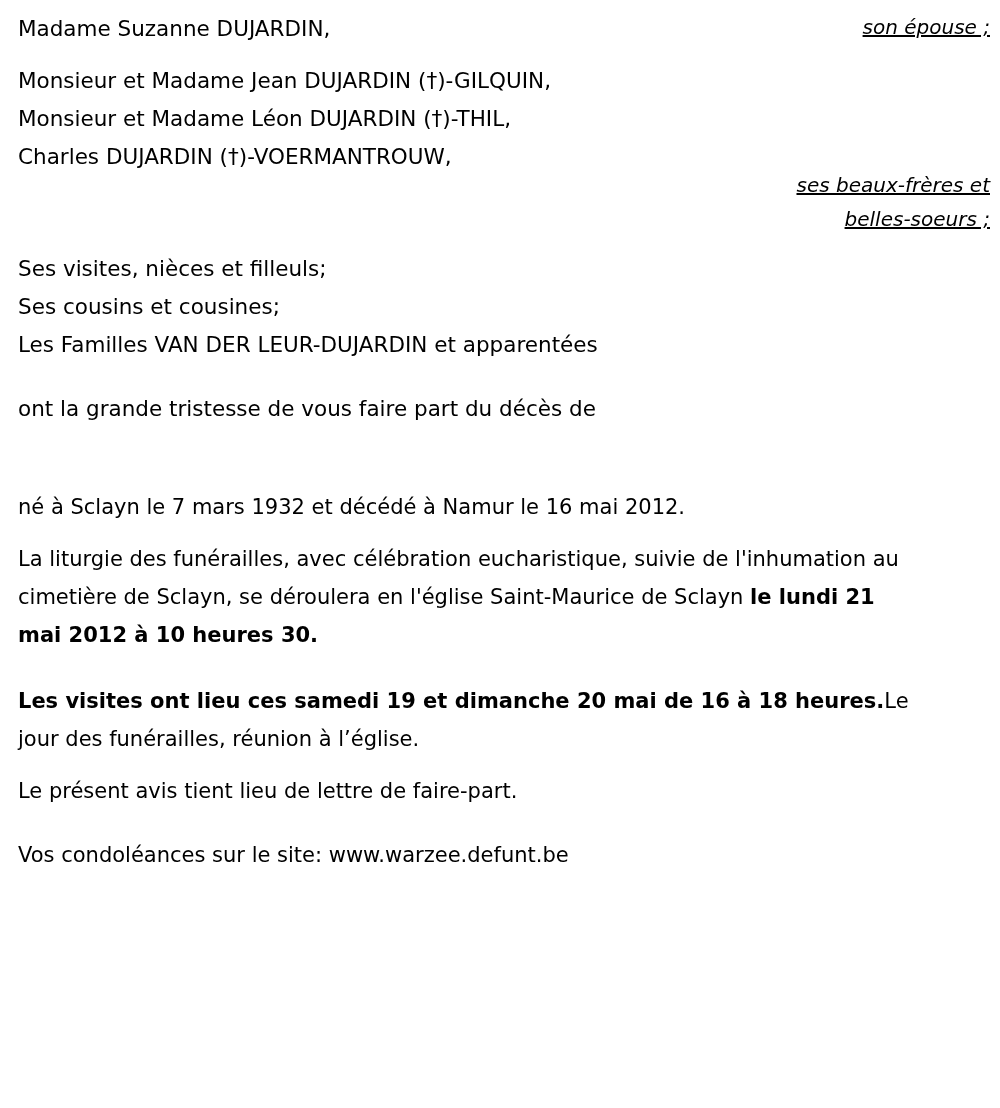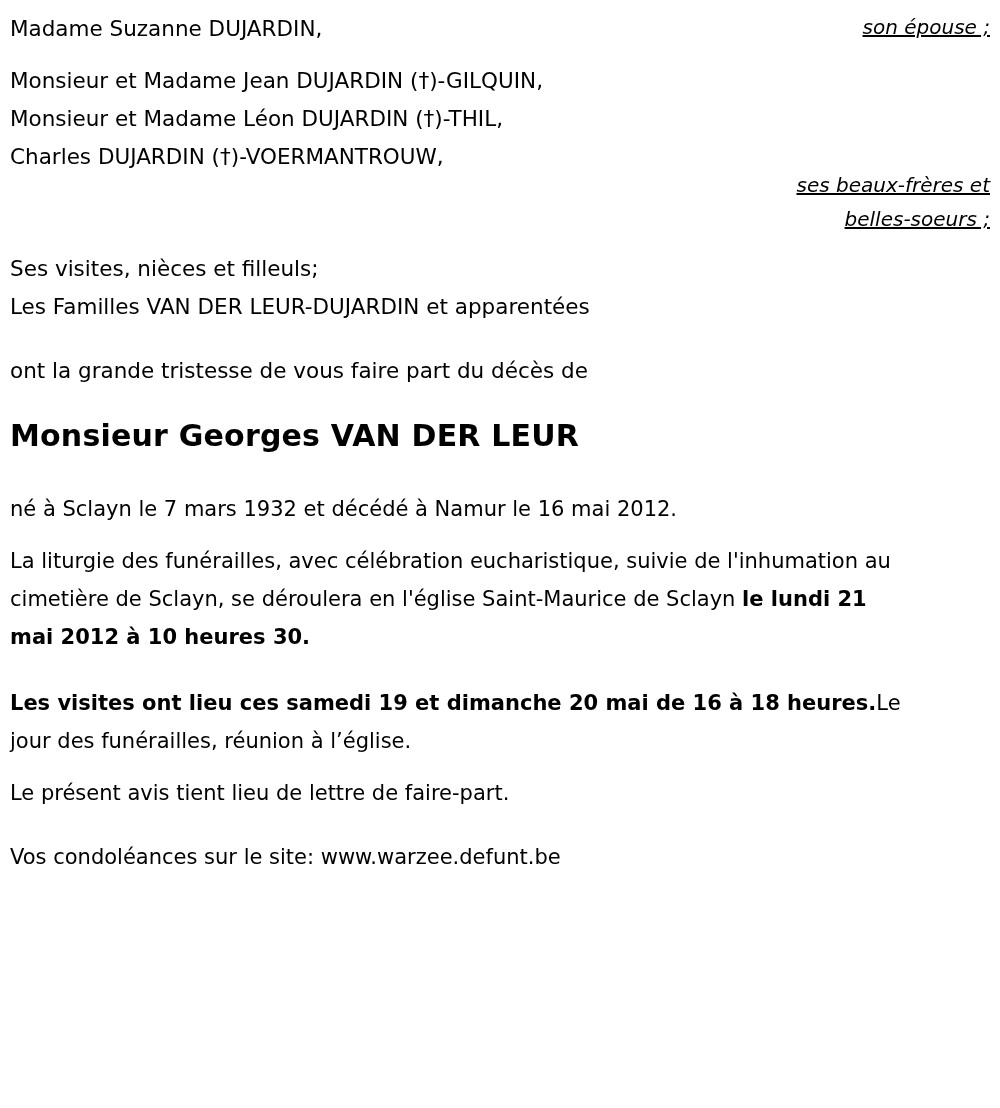--- a/index.html
+++ b/index.html
@@ -12,21 +12,21 @@
     height: 1108px;
     font-family: "DejaVu Sans", sans-serif;
     color: #000000;
     -webkit-font-smoothing: antialiased;
   }
   .page {
     position: relative;
     width: 1000px;
     height: 1108px;
     box-sizing: border-box;
-    padding: 10px 10px 0 10px;
+    padding: 10px 10px 0 18px;
   }
   .line {
     font-size: 21.5px;
     line-height: 38px;
     white-space: pre-wrap;
   }
   .right {
     text-align: right;
     font-style: italic;
     font-size: 20px;
@@ -85,30 +85,30 @@
       <div style="height:106px"></div>
       <div class="right">ses beaux-frères et</div>
       <div class="right">belles-soeurs ;</div>
     </div>
   </div>
 
   <div class="block-spacer-sm"></div>
 
   <div>
     <div class="line">Ses visites, nièces et filleuls;</div>
+    <div class="line">Ses cousins et cousines;</div>
     <div class="line">Les Familles VAN DER LEUR-DUJARDIN et apparentées</div>
   </div>
 
   <div class="block-spacer-md"></div>
 
   <div class="line">ont la grande tristesse de vous faire part du décès de</div>
 
   <div class="block-spacer-md"></div>
 
-  <div class="deceased-name">Monsieur Georges VAN DER LEUR</div>
 
   <div class="block-spacer-lg"></div>
 
   <div class="para">né à Sclayn le 7 mars 1932 et décédé à Namur le 16 mai 2012.</div>
 
   <div style="height:14px"></div>
 
   <div class="para"><span>La liturgie des funérailles, avec célébration eucharistique, suivie de l'inhumation au cimetière de Sclayn, se déroulera en l'église Saint-Maurice de Sclayn </span><b>le lundi 21 mai 2012 à 10 heures 30.</b></div>
 
   <div style="height:14px"></div>

